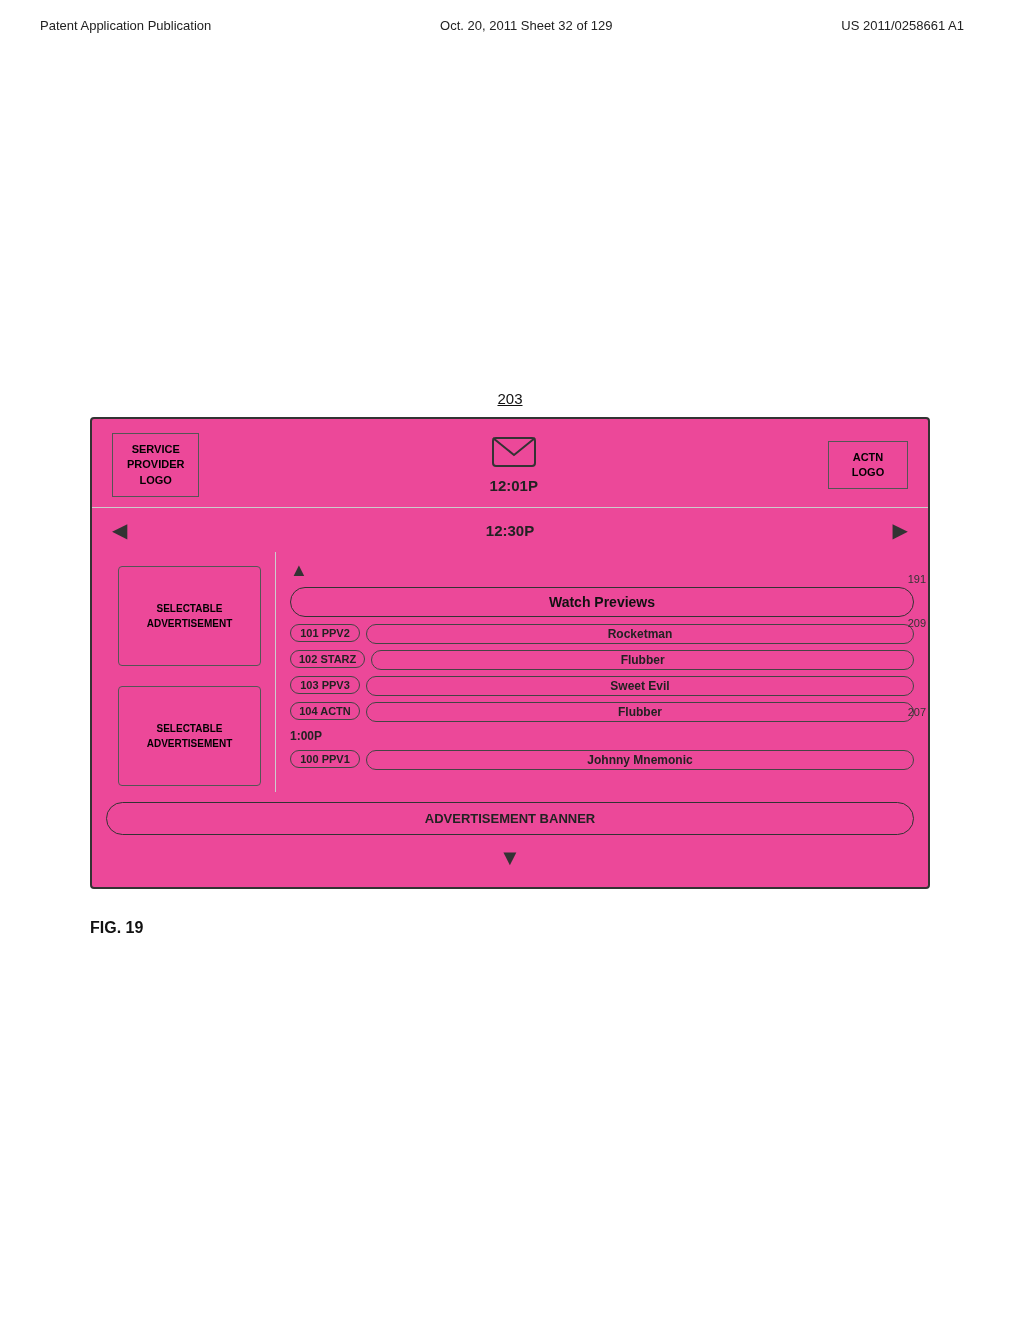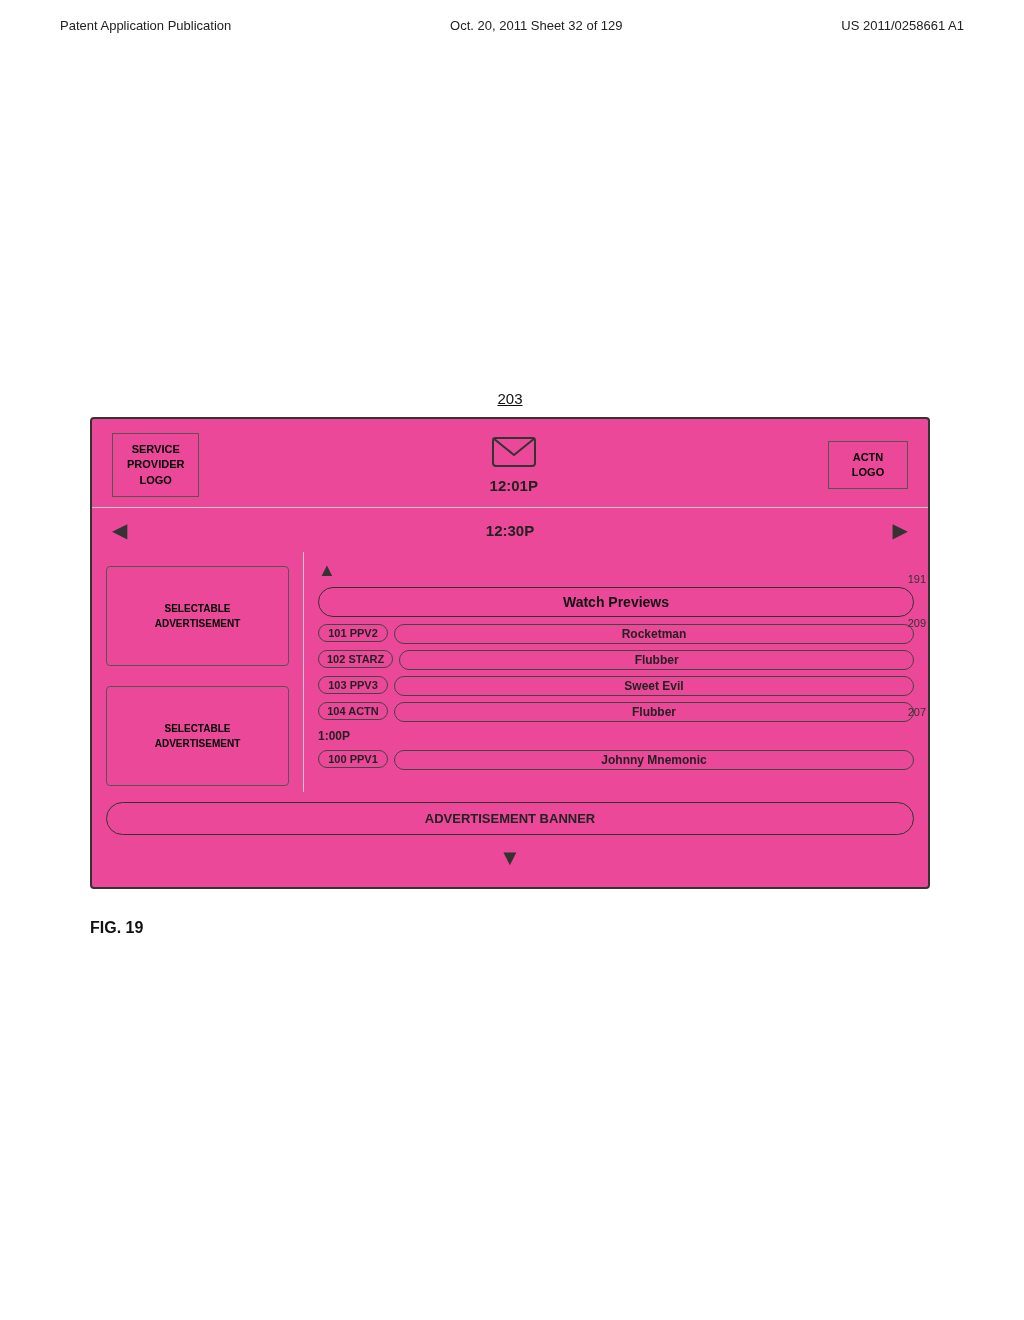--- a/index.html
+++ b/index.html
@@ -9,21 +9,21 @@
       background: #fff;
       font-family: Arial, Helvetica, sans-serif;
       position: relative;
       overflow: hidden;
     }
 
     
     .patent-header {
       display: flex;
       justify-content: space-between;
-      padding: 18px 60px 0 60px;
+      padding: 18px 60px 0 40px;
       font-size: 13px;
       color: #222;
     }
 
     
     .diagram-area {
       position: absolute;
       top: 390px;
       left: 90px;
       width: 840px;
@@ -121,22 +121,23 @@
     
     .content-area {
       display: flex;
       padding: 0 0 0 0;
     }
 
     
     .left-col {
       display: flex;
       flex-direction: column;
-      width: 212px;
+      width: 172px;
       border-right: 1px solid #ccc;
+      margin-left: 12px;
     }
 
     .ad-box {
       border: 1.5px solid #555;
       border-radius: 4px;
       margin: 14px 14px 6px 14px;
       padding: 20px 8px;
       font-size: 10px;
       font-weight: bold;
       text-align: center;

